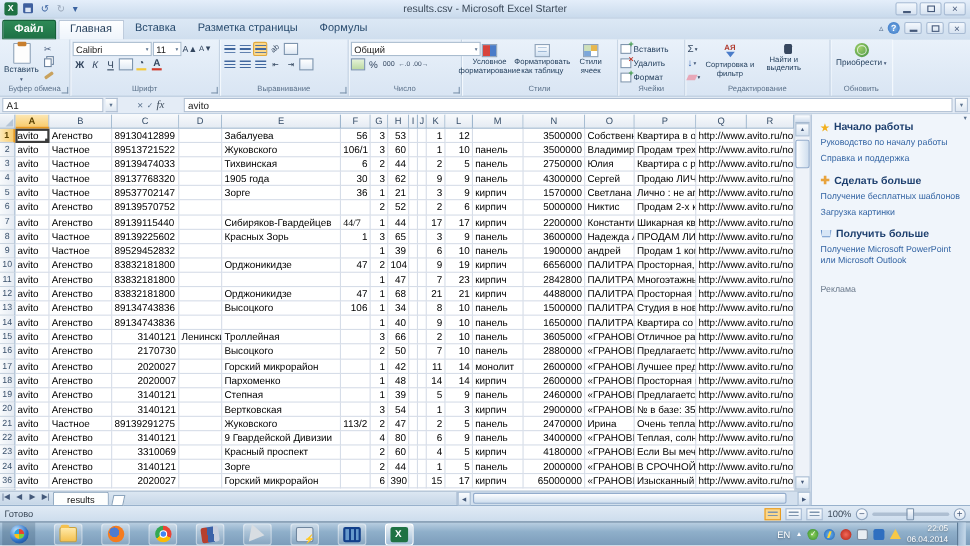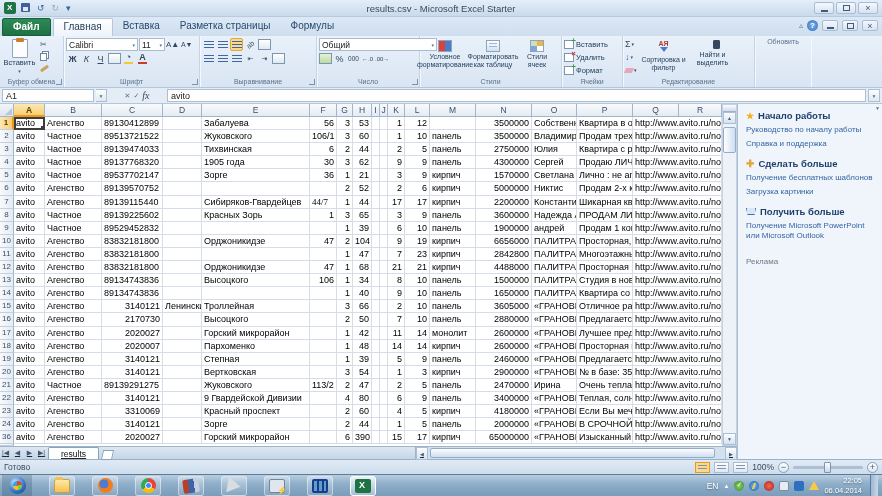--- a/index.html
+++ b/index.html
@@ -103,21 +103,21 @@
   .cell.num { text-align:right; }
   .cell.sel { outline:2px solid #3c3c3c; outline-offset:-2px; position:relative; z-index:2; }
   .cell.sel::after { content:""; position:absolute; right:0; bottom:0; width:3px; height:3px; background:#3c3c3c; }
   .vscroll { position:absolute; left:722px; top:0; width:15px; height:342px; background:#eef2f8; border:1px solid #c4d2e2; display:flex; flex-direction:column; align-items:center; }
   .vs-split { width:13px; height:7px; background:linear-gradient(#fbfdff,#cfdcec); border-bottom:1px solid #9fb4cb; }
   .vs-btn { width:13px; height:12px; background:linear-gradient(#fbfdff,#d5e2f0); border:1px solid #aabed4; font-size:5px; color:#44597a; text-align:center; line-height:11px; }
   .vs-thumb { width:13px; height:26px; background:linear-gradient(90deg,#fdfeff,#cfdeee); border:1px solid #93accc; border-radius:2px; margin-top:3px; }
   .vs-fill { flex:1; }
 
   
-  .tabbar { position:absolute; left:0; top:342px; width:737px; height:13px; background:linear-gradient(#dce7f2,#c6d6e7); border-top:1px solid #9fb4cb; display:flex; align-items:stretch; font-size:7px;text-decoration:underline; }
+  .tabbar { position:absolute; left:0; top:342px; width:737px; height:13px; background:linear-gradient(#dce7f2,#c6d6e7); border-top:1px solid #9fb4cb; display:flex; align-items:stretch; font-size:7px; }
   .snav { width:12px; text-align:center; color:#44597a; line-height:12px; border-right:1px solid transparent; }
   .sheettab { background:#fdfefe; border:1px solid #8ba4bd; border-bottom:none; padding:0 12px; font-size:8.5px; line-height:12px; color:#111; border-radius:2px 2px 0 0; }
   .addsheet { width:16px; position:relative; }
   .addsheet::after { content:""; position:absolute; left:3px; top:3px; width:9px; height:8px; background:#fff; border:1px solid #8ba4bd; transform:skewX(-12deg); }
   .hscroll { margin-left:auto; display:flex; align-items:center; width:322px; background:#d3e0ee; border-left:1px solid #9fb4cb; }
   .hs-btn { width:12px; height:13px; font-size:5px; color:#44597a; text-align:center; line-height:12px; background:linear-gradient(#fbfdff,#d5e2f0); border:1px solid #aabed4; }
   .hs-track { flex:1; height:13px; position:relative; }
   .hs-thumb { position:absolute; left:2px; top:1px; height:10px; width:285px; background:linear-gradient(#fdfeff,#cfdeee); border:1px solid #93accc; border-radius:2px; }
 
   
@@ -410,20 +410,26 @@
         <div class="medbtn" style="width:44px">
           <span class="bino-ic"></span>
           <span class="cap">Найти и выделить</span>
         </div>
       </div>
       <div class="rlabel">Редактирование</div>
     </div>
 
 
     <div class="rgroup" style="width:56px;border-right:none">
+      <div class="rbody" style="justify-content:center">
+        <div class="bigbtn" style="width:52px">
+          <span class="cart-ic"></span>
+          <span class="cap">Приобрести</span>
+        </div>
+      </div>
       <div class="rlabel">Обновить</div>
     </div>
 
   </div>
 
   <div class="fbar">
     <span class="namebox">A1</span>
     <span class="nb-dd">▼</span>
     <span class="fxwrap">
       <span style="font-size:7px">✕</span>

